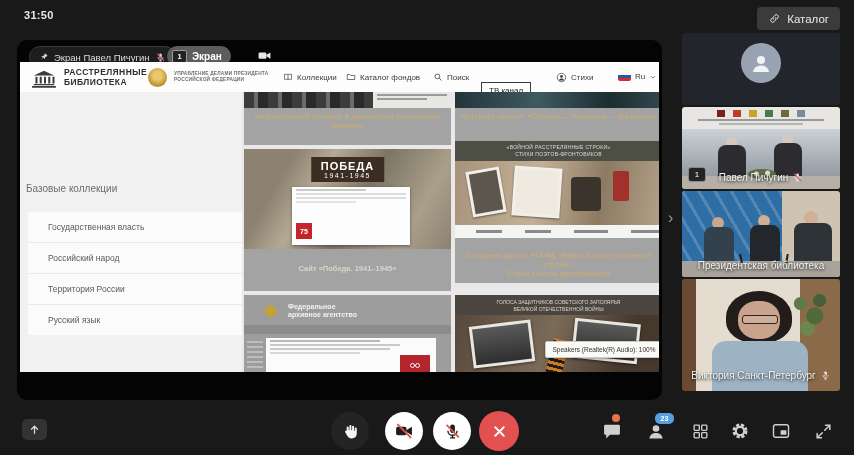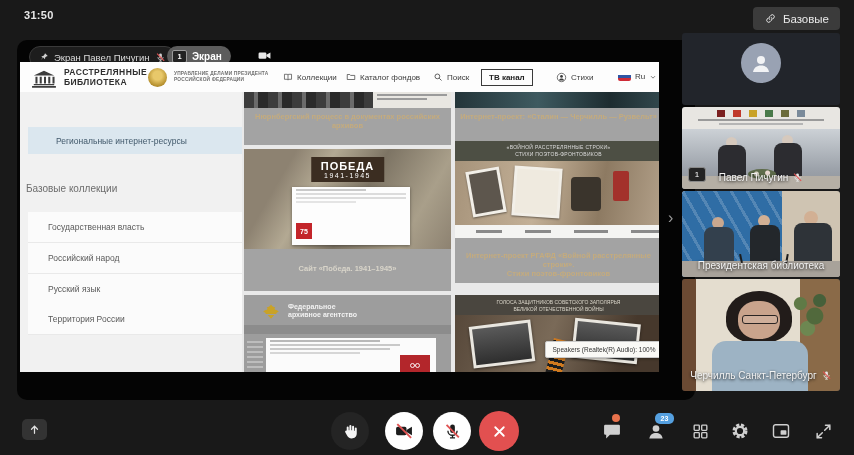--- a/index.html
+++ b/index.html
@@ -7,38 +7,38 @@
        font-family:"Liberation Sans",sans-serif;-webkit-font-smoothing:antialiased;}
   .abs{position:absolute;}
   svg{display:block;}
 
   
   .timer{left:24px;top:9px;color:#e8e8e8;font-size:11px;font-weight:bold;letter-spacing:.3px;text-align:center;}
   .link-btn{right:14px;top:7px;height:23px;background:#3b3b3b;border-radius:4px;color:#e9e9e9;
             font-size:11.5px;display:flex;align-items:center;gap:6px;padding:0 11px;cursor:pointer;}
 
   
-  .screen{left:17px;top:40px;width:645px;height:360px;background:#040404;border-radius:10px;overflow:hidden;padding-left:33px;}
+  .screen{left:17px;top:40px;width:645px;height:360px;background:#040404;border-radius:10px;overflow:hidden;}
   .pill{position:absolute;top:6px;height:20px;border-radius:11px;display:flex;align-items:center;gap:5px;}
   .pill1{left:12px;background:#1d1d1d;border:1px solid #3a3a3a;color:#dcdcdc;font-size:9.5px;padding:0 9px;}
   .pill2{left:150px;background:#5c5c5c;color:#fff;font-size:10px;padding:0 9px 0 5px;font-weight:bold;}
   .screen-badge{width:13px;height:11px;background:#222;border:1px solid #999;border-radius:2px;color:#fff;
                 font-size:7.5px;display:flex;align-items:center;justify-content:center;font-weight:bold;}
   .hdr-cam{left:240px;top:8px;}
 
   
   .site{left:3px;top:22px;width:639px;height:310px;background:#fff;overflow:hidden;}
   .site-header{position:absolute;left:0;top:0;width:639px;height:30px;background:#fdfdfd;border-bottom:1px solid #e3e3e3;}
   .brand-logo{left:10px;top:7px;}
   .brand-text{left:44px;top:6px;color:#2e2e2e;font-weight:bold;font-size:8.5px;line-height:9.5px;letter-spacing:.4px;}
   .emblem{left:128px;top:6px;width:19px;height:19px;border-radius:50%;
           background:radial-gradient(circle at 50% 40%,#e8c86a 0 30%,#b58f2e 70%,#8a6b20);}
   .authority{left:154px;top:9px;color:#707070;font-weight:bold;font-size:4.8px;line-height:6px;letter-spacing:.2px;}
   .nav-item{top:10px;display:flex;align-items:center;gap:4px;color:#3a3a3a;font-size:8px;cursor:pointer;}
-  .nav-tv{top:7px;border:1px solid #3a3a3a;padding:3px 7px;font-weight:bold;font-size:8px;color:#222;cursor:pointer;text-align:right;}
+  .nav-tv{top:20px;border:1px solid #3a3a3a;padding:3px 7px;font-weight:normal;font-size:8px;color:#222;cursor:pointer;text-align:right;}
   .flag{width:13px;height:9px;border-radius:2px;overflow:hidden;
         background:linear-gradient(#fff 0 33%,#2f55a4 33% 66%,#ce2b37 66%);}
 
   .site-body{position:absolute;left:0;top:30px;width:639px;height:280px;background:#f1f1f1;}
   .sb-item{position:absolute;left:8px;width:214px;display:flex;align-items:center;color:#41596b;font-size:8.5px;padding-left:28px;box-sizing:border-box;cursor:pointer;}
   .sb-active{top:11px;height:24px;background:#b9d1df;}
   .sb-second{top:35px;height:27px;background:#dbe7ef;}
   .sb-section{position:absolute;left:6px;top:91px;color:#6d6d6d;font-size:10px;}
   .sb-card{position:absolute;left:8px;top:120px;width:214px;background:#fbfbfb;}
   .sb-row{height:30px;display:flex;align-items:center;padding-left:20px;color:#5a5a5a;font-size:8.5px;
@@ -229,21 +229,21 @@
 </defs>
 </svg>
 
 <div class="app">
 
   <div class="abs timer">31:50</div>
   <div class="abs link-btn">
     <svg width="13" height="13">
         <use href="#i-link"></use>
       </svg>
-    <span>Базовые</span>
+    <span>Каталог</span>
   </div>
 
   <div class="abs screen">
     <div class="pill pill1">
       <svg width="10" height="10" style="color:#cfcfcf">
           <use href="#i-pin"></use>
         </svg>
       <span>Экран Павел Пичугин</span>
       <svg width="11" height="11" style="color:#cfcfcf">
           <use href="#i-micoff"></use>
@@ -302,54 +302,51 @@
           <span class="flag"></span>
           <span>Ru</span>
           <svg width="8" height="8">
               <use href="#i-chevdown"></use>
             </svg>
         </div>
       </div>
 
       <div class="site-body">
 
-        <div class="sb-item sb-second">
-          <span>Региональные интернет-ресурсы</span>
-        </div>
         <div class="sb-section">Базовые коллекции</div>
         <div class="sb-card">
           <div class="sb-row">
               <span>Государственная власть</span>
             </div>
           <div class="sb-row">
               <span>Российский народ</span>
             </div>
+          <div class="sb-row">
+              <span>Территория России</span>
+            </div>
           <div class="sb-row" style="border-bottom:none">
               <span>Русский язык</span>
-            </div>
-          <div class="sb-row">
-              <span>Территория России</span>
             </div>
         </div>
 
         <div class="site-main">
 
           <div class="tile" style="left:2px;top:0;height:53px">
             <div class="t1-img">
                 <div class="t1-doc">
                   <div class="bar"></div>
                   <div class="bar" style="width:50px"></div>
                 </div>
               </div>
             <div class="cap" style="top:20px">Нюрнбергский процесс в документах российских архивов</div>
           </div>
 
           <div class="tile" style="left:213px;top:0;height:53px">
             <div class="t2-img"></div>
-            <div class="cap" style="top:20px">Интернет-проект: «Сталин — Черчилль — Рузвельт»</div>
+            <div class="cap" style="top:20px">Интернет-проект: «Сталин — Черчилль — Базовые»</div>
           </div>
 
           <div class="tile" style="left:2px;top:57px;height:142px">
             <div class="t3-img">
               <div class="t3-label">
                 <div class="t3-title">ПОБЕДА</div>
                 <div class="t3-years">1941-1945</div>
               </div>
               <div class="t3-shot">
                 <div class="bar" style="background:#c9c9c9;width:70px"></div>
@@ -501,21 +498,21 @@
 
   <div class="abs ptile" style="top:279px;height:112px">
     <div class="scene4">
       <div class="plant"></div>
       <div class="hair4"></div>
       <div class="face4"></div>
       <div class="glasses4"></div>
       <div class="shirt4"></div>
     </div>
     <div class="pname" style="bottom:10px">
-      <span>Черчилль Санкт-Петербург</span>
+      <span>Виктория Санкт-Петербург</span>
       <svg width="11" height="11" style="color:#e8e8e8">
           <use href="#i-micoff"></use>
         </svg>
     </div>
   </div>
 
   <div class="abs share-btn">
     <svg width="13" height="13" style="color:#e0e0e0">
         <use href="#i-uparrow"></use>
       </svg>

